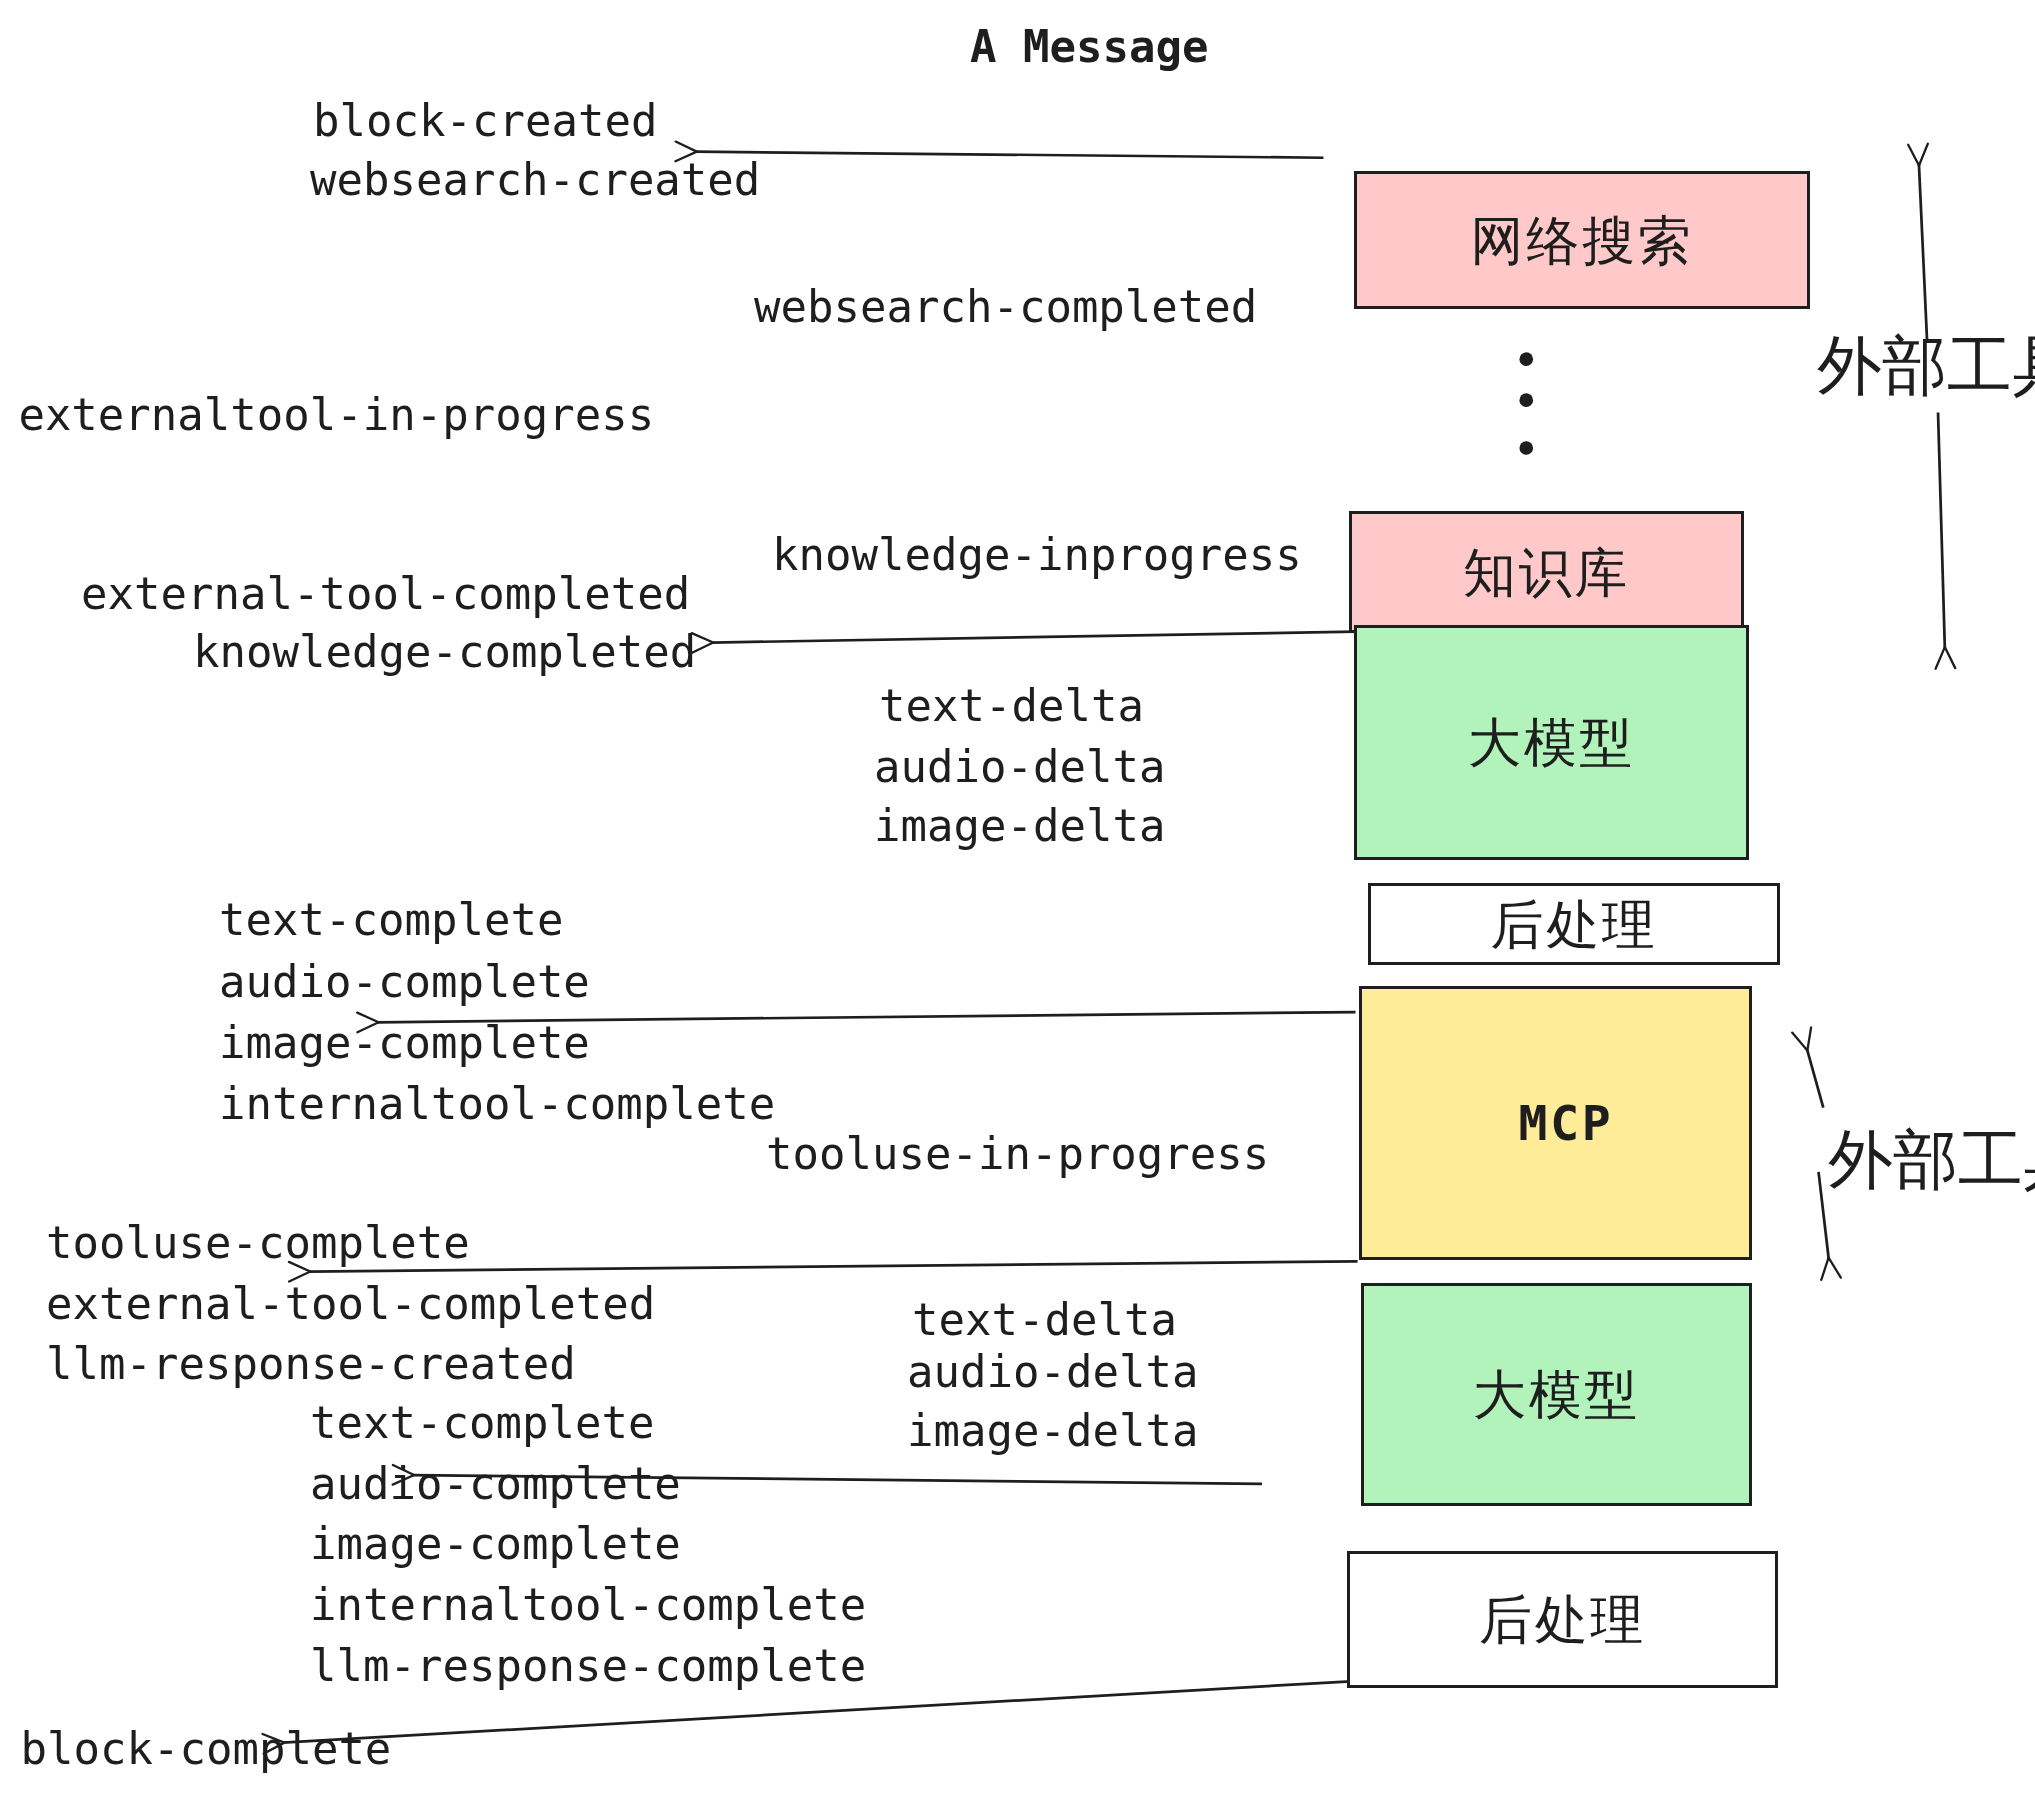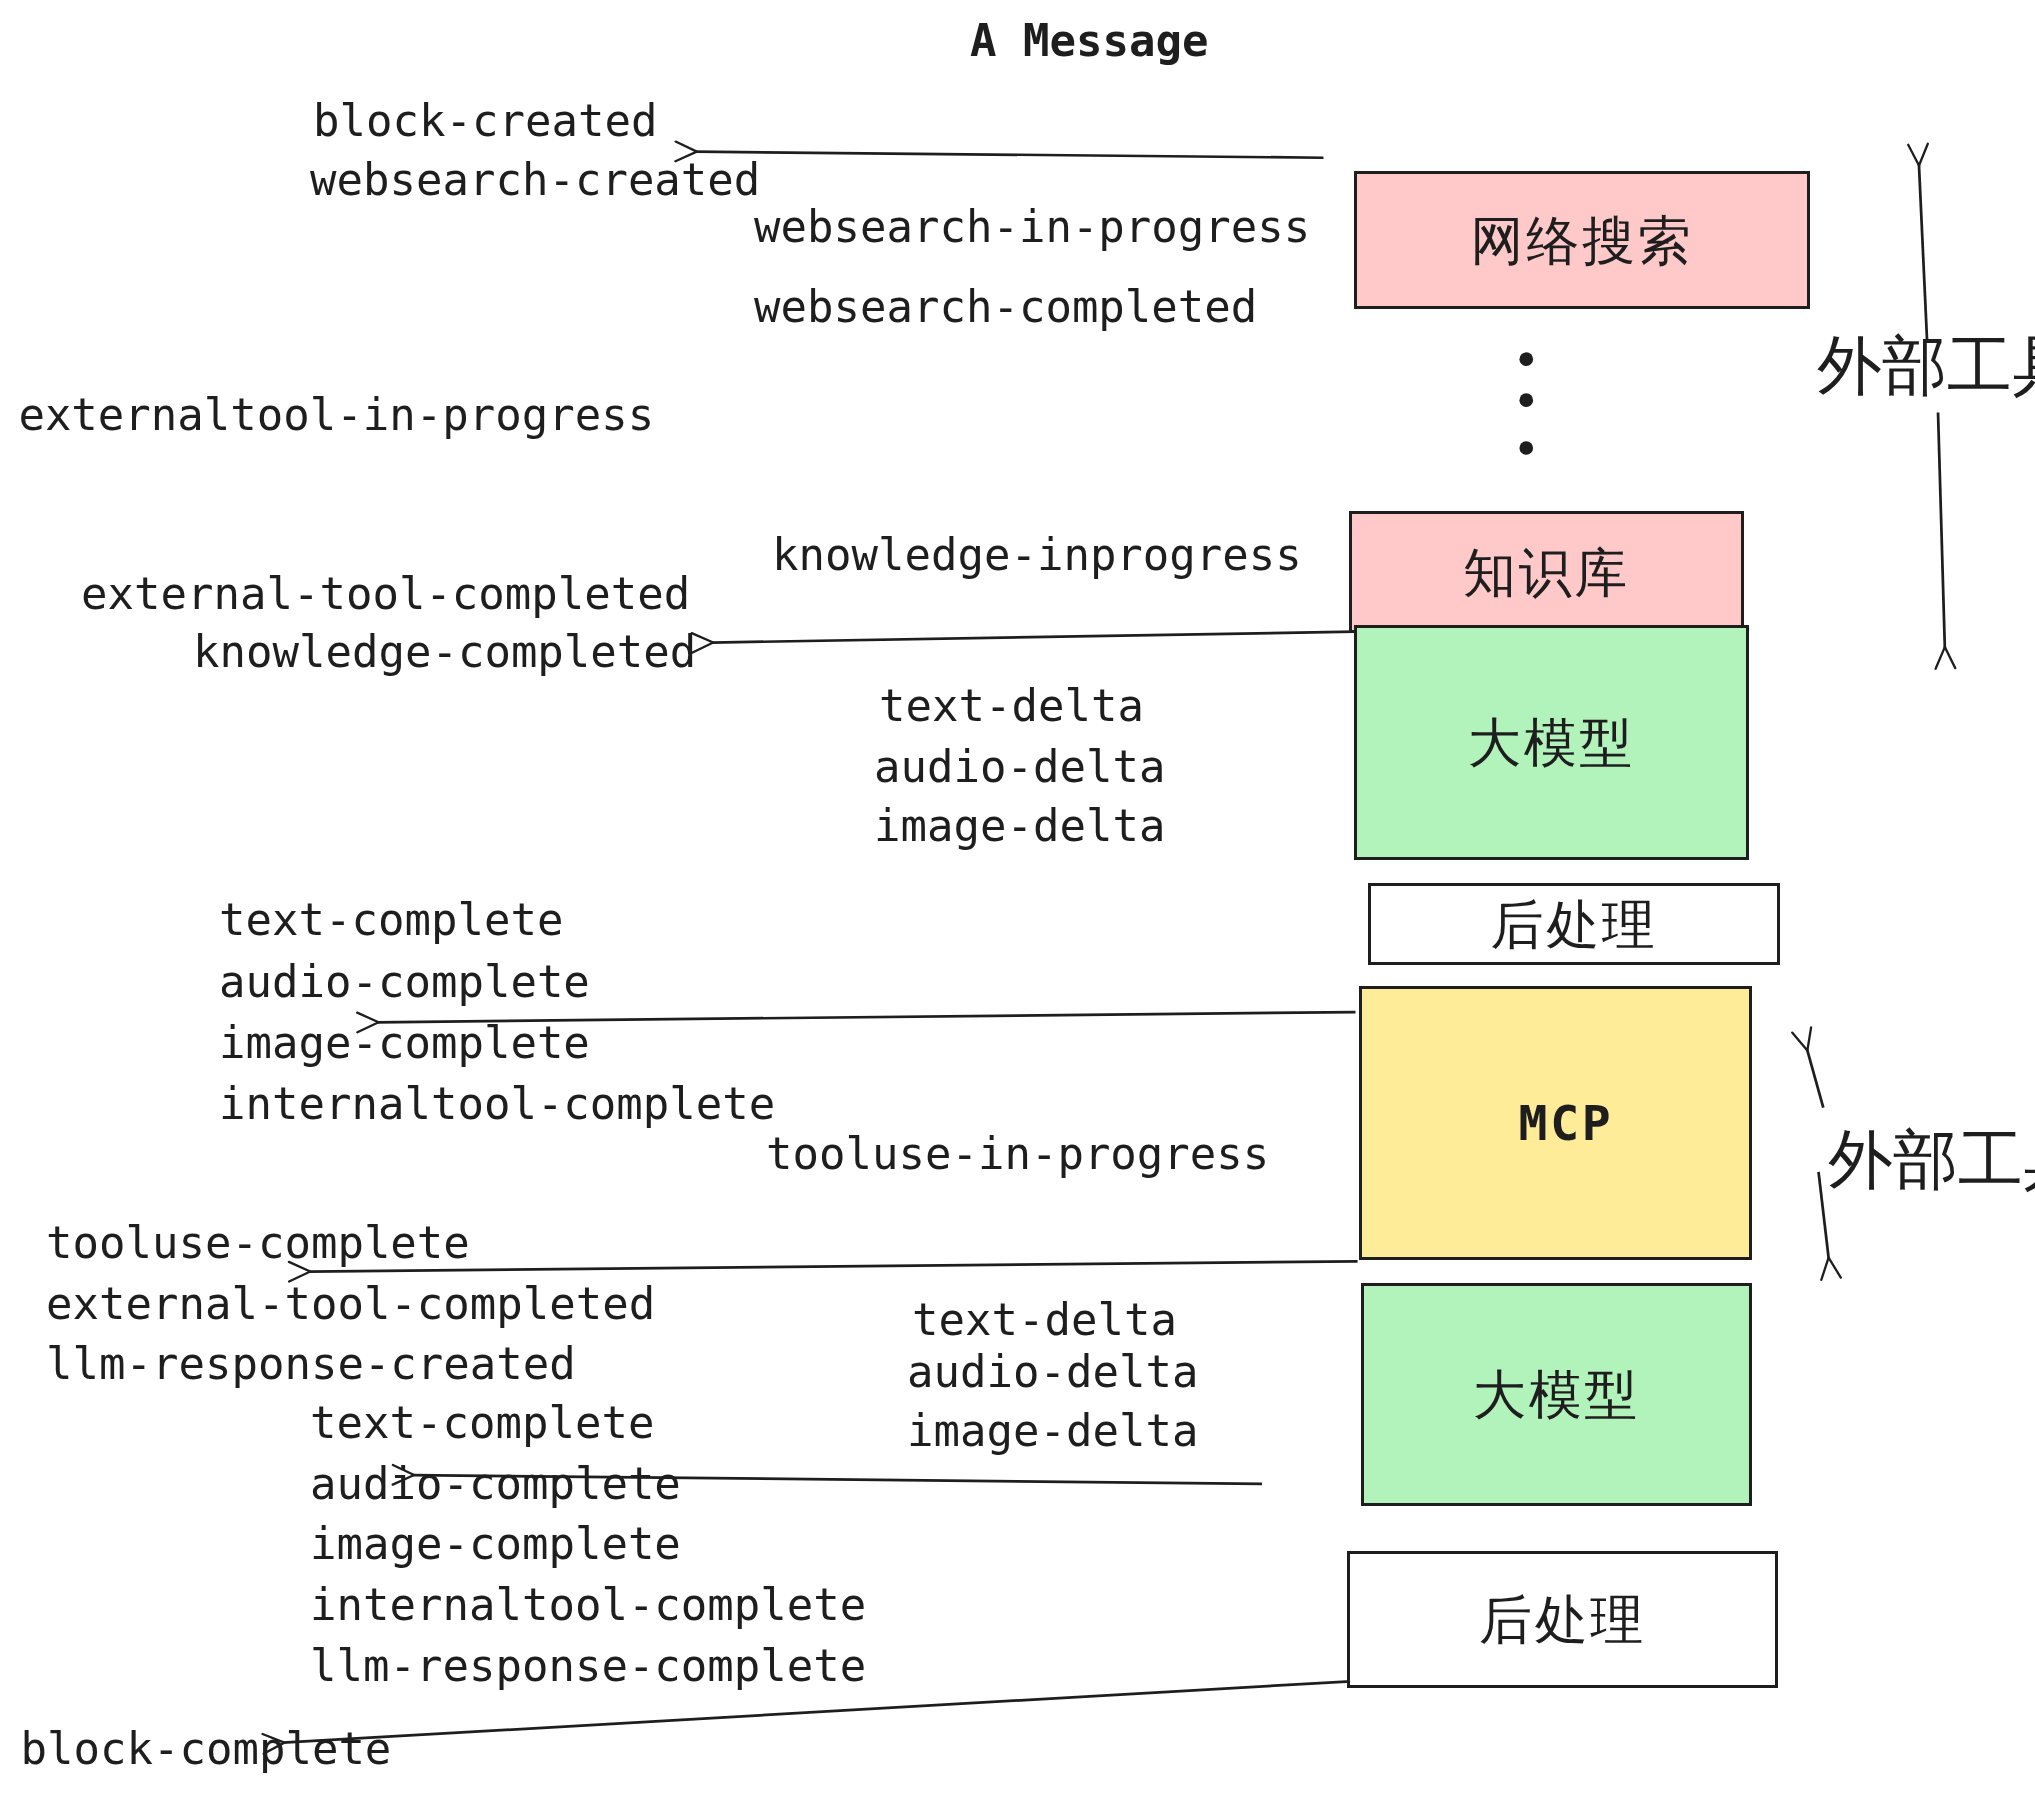--- a/index.html
+++ b/index.html
@@ -74,25 +74,24 @@
       <line x1="2670" y1="1622" x2="2646" y2="1536" marker-end="url(#ah)"></line>
       <line x1="2663" y1="1716" x2="2678" y2="1844" marker-end="url(#ah)"></line>
     </g>
     <g fill="#1e1e1e">
       <circle cx="2235" cy="526" r="10"></circle>
       <circle cx="2235" cy="586" r="10"></circle>
       <circle cx="2235" cy="656" r="10"></circle>
     </g>
   </svg>
 
-  <div class="title" style="left:970px;top:19px;text-align:center;">A Message</div>
+  <div class="title" style="left:970px;top:25px;text-align:center;">A Message</div>
 
   <div class="ev" style="left:313px;top:99px;">block-created</div>
   <div class="ev" style="left:310px;top:158px;">websearch-created</div>
-  <div class="ev" style="left:754px;top:205px;">websearch-in-progress</div>
   <div class="ev" style="left:754px;top:285px;">websearch-completed</div>
   <div class="ev" style="left:18.4px;top:393px;">externaltool-in-progress</div>
   <div class="ev" style="left:81px;top:572px;">external-tool-completed</div>
   <div class="ev" style="left:193px;top:630px;">knowledge-completed</div>
   <div class="ev" style="left:772px;top:533px;">knowledge-inprogress</div>
   <div class="ev" style="left:879px;top:684px;">text-delta</div>
   <div class="ev" style="left:874px;top:745px;">audio-delta</div>
   <div class="ev" style="left:874px;top:804px;">image-delta</div>
   <div class="ev" style="left:219px;top:898px;">text-complete</div>
   <div class="ev" style="left:219px;top:960px;">audio-complete</div>

